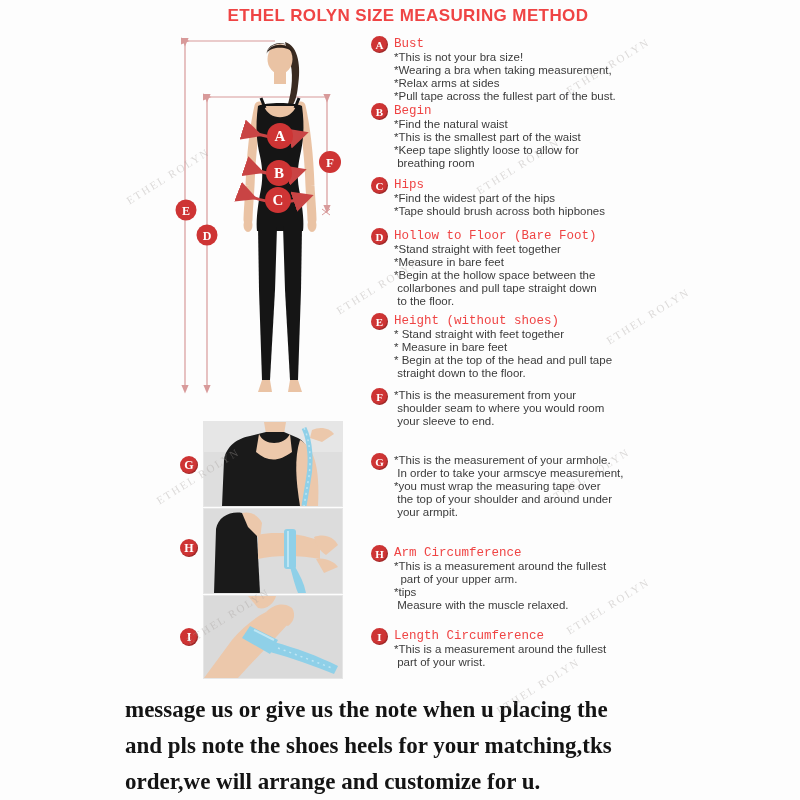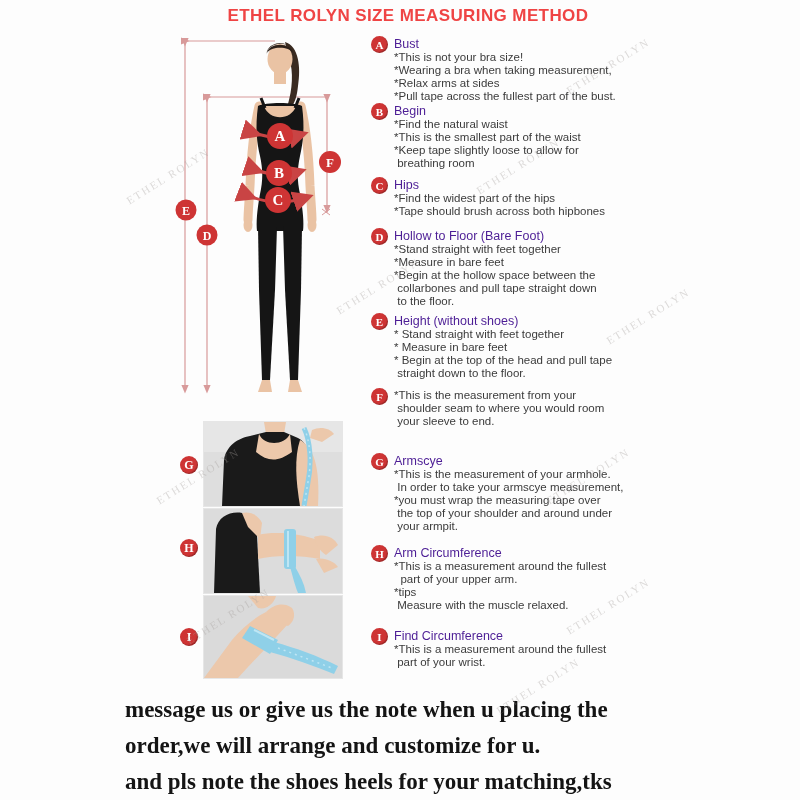--- a/index.html
+++ b/index.html
@@ -15,21 +15,21 @@
   }
   
   .section { position:absolute; left:371px; width:272px; display:flex; gap:6px; }
   .badge {
     flex:0 0 auto; width:17px; height:17px; border-radius:50%;
     background:#ce3434; color:#fff; display:flex; align-items:center; justify-content:center;
     font-family:"Liberation Serif", serif; font-weight:bold; font-size:11px; margin-top:-1px;
     box-shadow:inset -1px -1px 1px rgba(0,0,0,.25);
   }
   .sec-text { flex:1; }
-  .sec-label { font-size:12.5px; color:#4c1d95; line-height:14px; }
+  .sec-label { font-size:12.5px; color:#ef4444; line-height:14px;font-family:Liberation Mono, monospace; }
   .sec-body  { font-size:11.5px; color:#3b3b3b; line-height:13px; white-space:pre-wrap; }
   
   #figure-svg { position:absolute; left:165px; top:28px; }
   
   .photo { position:absolute; left:203px; width:140px; border:1px solid #e6e6e6; }
   .photo svg { display:block; }
   .photo-badge {
     position:absolute; left:180px; width:18px; height:18px; border-radius:50%;
     background:#ce3434; color:#fff; display:flex; align-items:center; justify-content:center;
     font-family:"Liberation Serif", serif; font-weight:bold; font-size:12px;
@@ -228,21 +228,20 @@
     <div class="sec-text">
       <div class="sec-body">*This is the measurement from your
  shoulder seam to where you would room
  your sleeve to end.</div>
     </div>
   </div>
 
   <div class="section" style="top:454px">
     <div class="badge">G</div>
     <div class="sec-text">
-      <div class="sec-label">Armscye</div>
       <div class="sec-body">*This is the measurement of your armhole.
  In order to take your armscye measurement,
 *you must wrap the measuring tape over
  the top of your shoulder and around under
  your armpit.</div>
     </div>
   </div>
 
   <div class="section" style="top:546px">
     <div class="badge">H</div>
@@ -251,30 +250,30 @@
       <div class="sec-body">*This is a measurement around the fullest
   part of your upper arm.
 *tips
  Measure with the muscle relaxed.</div>
     </div>
   </div>
 
   <div class="section" style="top:629px">
     <div class="badge">I</div>
     <div class="sec-text">
-      <div class="sec-label">Find Circumference</div>
+      <div class="sec-label">Length Circumference</div>
       <div class="sec-body">*This is a measurement around the fullest
  part of your wrist.</div>
     </div>
   </div>
 
   <div class="footer">
     <div>message us or give us the note when u placing the</div>
+    <div>and pls note the shoes heels for your matching,tks</div>
     <div>order,we will arrange and customize for u.</div>
-    <div>and pls note the shoes heels for your matching,tks</div>
   </div>
 
   <span class="wm" style="left:560px; top:60px">ETHEL ROLYN</span>
   <span class="wm" style="left:470px; top:160px">ETHEL ROLYN</span>
   <span class="wm" style="left:120px; top:170px">ETHEL ROLYN</span>
   <span class="wm" style="left:330px; top:280px">ETHEL ROLYN</span>
   <span class="wm" style="left:600px; top:310px">ETHEL ROLYN</span>
   <span class="wm" style="left:150px; top:470px">ETHEL ROLYN</span>
   <span class="wm" style="left:540px; top:470px">ETHEL ROLYN</span>
   <span class="wm" style="left:180px; top:610px">ETHEL ROLYN</span>

